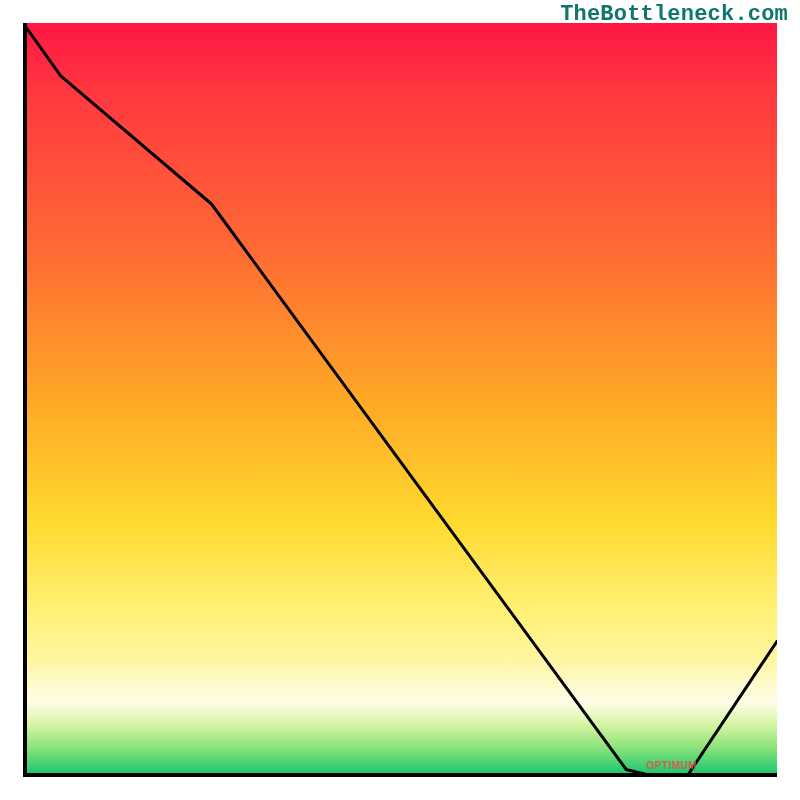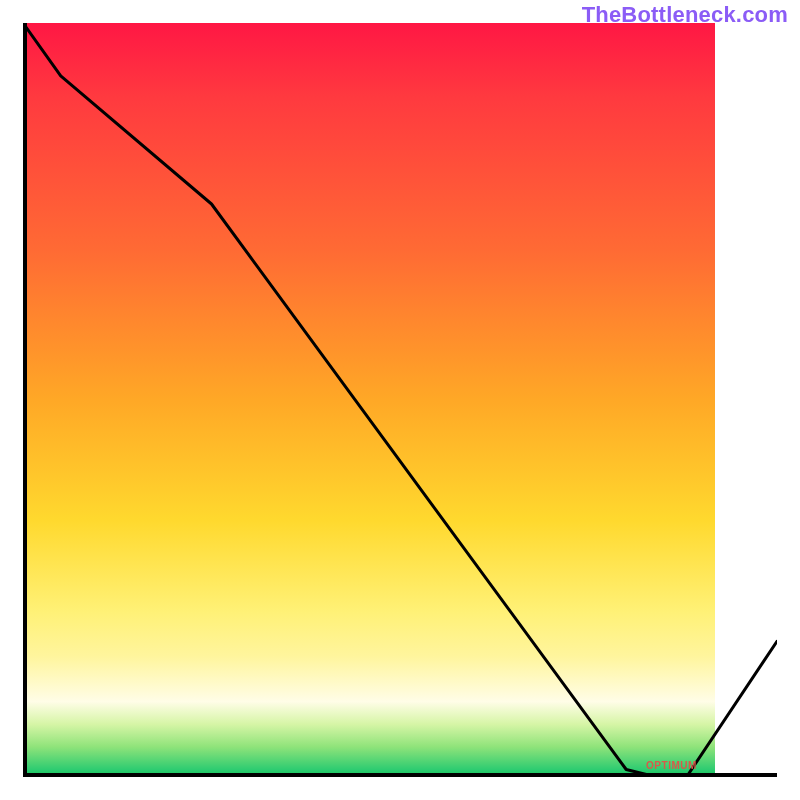--- a/index.html
+++ b/index.html
@@ -15,28 +15,29 @@
     position: relative;
     width: 800px;
     height: 800px;
   }
   .watermark {
     position: absolute;
     top: 2px;
     right: 12px;
     font-size: 22px;
     font-weight: 600;
-    color: #8b5cf6;
+    color: #0f766e;
     letter-spacing: 0.2px;
+    font-family: Liberation Mono, monospace;
   }
   .plot-frame {
     position: absolute;
     left: 23px;
     top: 23px;
-    width: 692px;
+    width: 754px;
     height: 754px;
     box-sizing: border-box;
   }
   .plot-bg {
     position: absolute;
     inset: 0;
     
     background: linear-gradient(
       to bottom,
       #ff1744 0%,

